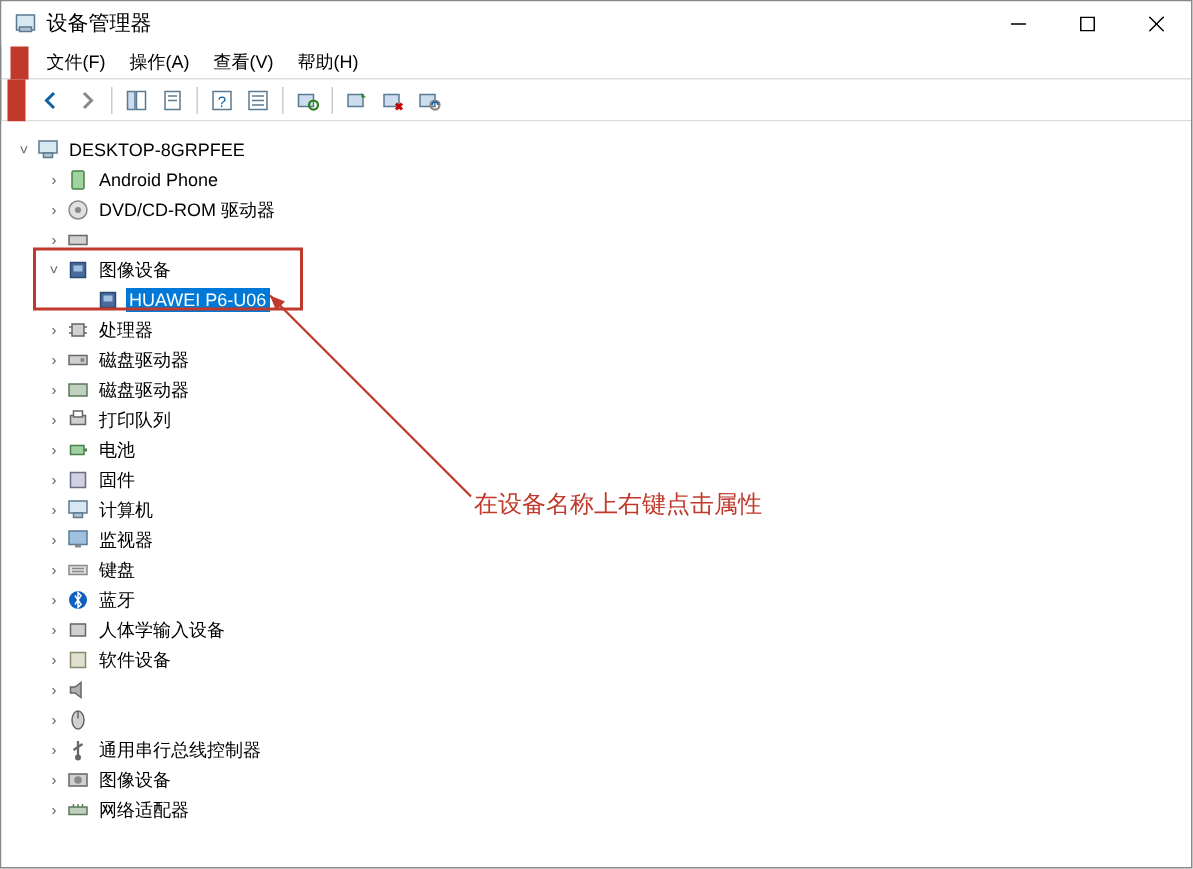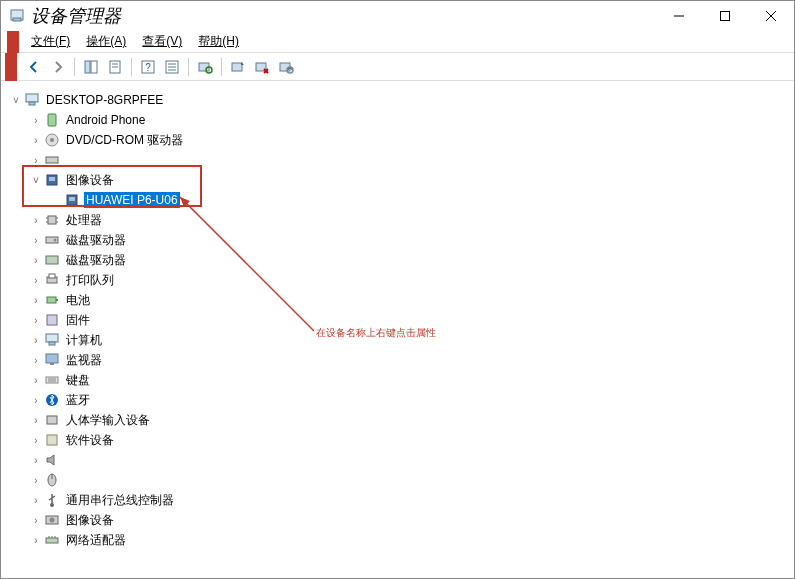--- a/index.html
+++ b/index.html
@@ -1,40 +1,40 @@
 <!DOCTYPE html>
 <html><head>
   <meta charset="utf-8">
   <style>
     * { margin: 0; padding: 0; box-sizing: border-box; font-family: "Microsoft YaHei", "Segoe UI", sans-serif; }
     body { background: #fff; font-size: 12px; color: #000; height: 579px; width: 795px; overflow: hidden; position: relative; }
     .window { width: 795px; height: 579px; border: 1px solid #888; display: flex; flex-direction: column; background: #fff; position: relative; }
     .titlebar { height: 30px; display: flex; align-items: center; padding: 0 0 0 8px; background: #fff; }
     .titlebar-icon { width: 16px; height: 16px; margin-right: 6px; display: inline-flex; align-items: center; justify-content: center; }
-    .titlebar-title { flex: 1; font-size: 18px; font-style: italic; }
+    .titlebar-title { flex: 1; font-size: 14px; }
     .win-controls { display: flex; }
     .win-btn { width: 46px; height: 30px; display: flex; align-items: center; justify-content: center; font-size: 14px; cursor: default; }
     .menubar { height: 22px; display: flex; align-items: center; padding: 0 6px; border-bottom: 1px solid #ddd; }
     .menu-left { width: 12px; height: 22px; background: #c0392b; margin-right: 4px; }
-    .menu-item { padding: 2px 8px; font-size: 12px; cursor: default; text-decoration: underline; }
+    .menu-item { padding: 2px 8px; font-size: 12px; cursor: default; }
     .toolbar { height: 28px; display: flex; align-items: center; padding: 0 4px; border-bottom: 1px solid #ddd; gap: 2px; }
     .toolbar-left { width: 12px; height: 28px; background: #c0392b; margin-right: 4px; }
     .tool-btn { width: 22px; height: 22px; display: flex; align-items: center; justify-content: center; cursor: default; border: 1px solid transparent; }
     .tool-sep { width: 1px; height: 18px; background: #ccc; margin: 0 3px; }
     .content { flex: 1; border: 3px solid #fff; padding: 6px 4px; overflow: hidden; position: relative; }
     .tree { font-size: 12px; user-select: none; }
     .tree-node { display: flex; align-items: center; height: 20px; padding-right: 6px; white-space: nowrap; }
     .tree-toggle { width: 16px; height: 16px; display: flex; align-items: center; justify-content: center; cursor: default; color: #666; font-size: 10px; flex-shrink: 0; }
     .tree-icon { width: 16px; height: 16px; margin-right: 4px; display: inline-flex; align-items: center; justify-content: center; flex-shrink: 0; }
     .tree-label { padding: 1px 2px; }
     .tree-selected .tree-label { background: #0078d7; color: #ffffff; }
     .tree-children { padding-left: 20px; }
     .callout { position: absolute; pointer-events: none; }
     .callout-box { border: 2px solid #c0392b; position: absolute; }
-    .callout-text { color: #c0392b; position: absolute; font-size: 10px; }
+    .callout-text { color: #c0392b; position: absolute; font-size: 16px; }
     svg { display: block; }
     .arrow-line { stroke: #c0392b; stroke-width: 1.5; }
   </style>
 </head>
 <body>
 
 <div class="window">
 
   <div class="titlebar">
     <span class="titlebar-icon">

